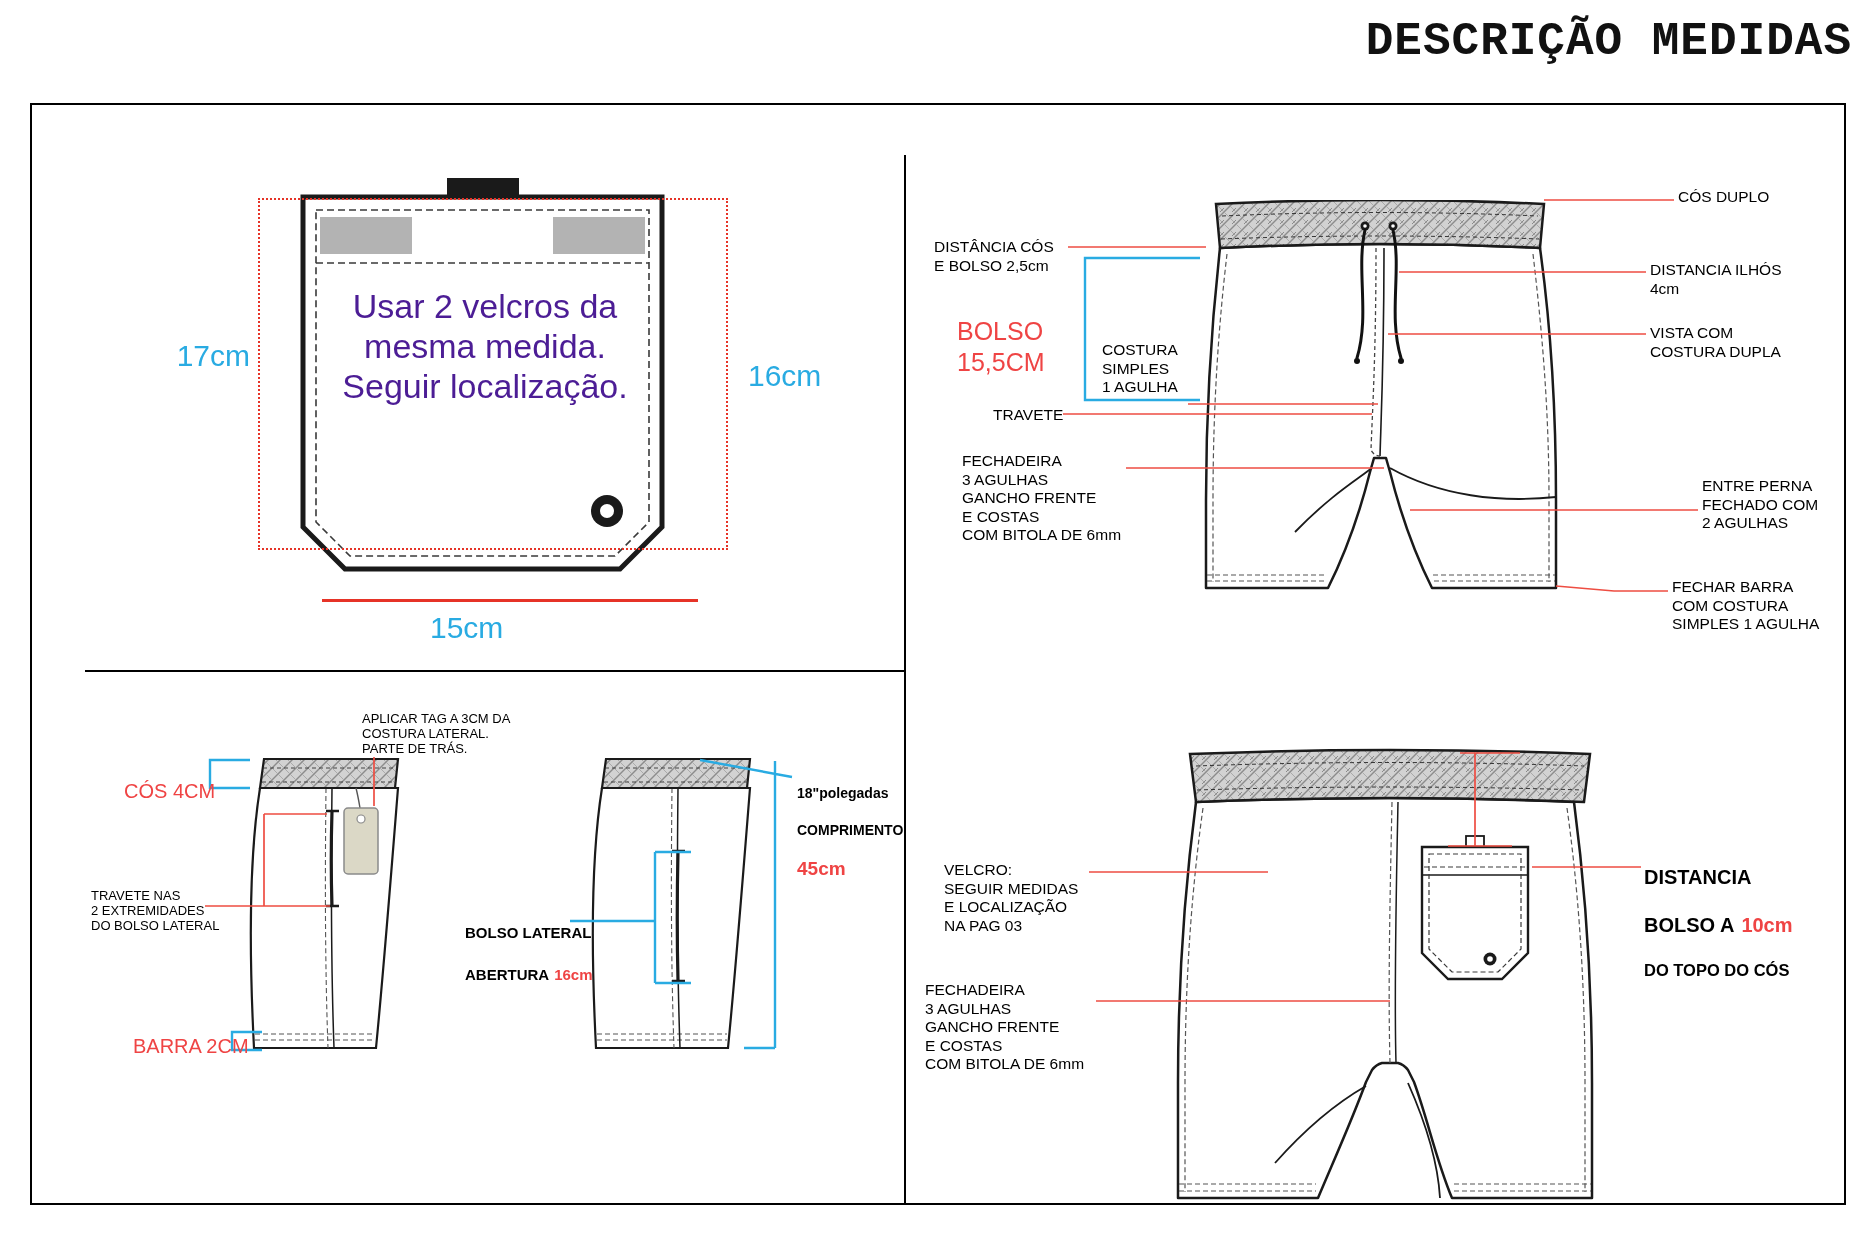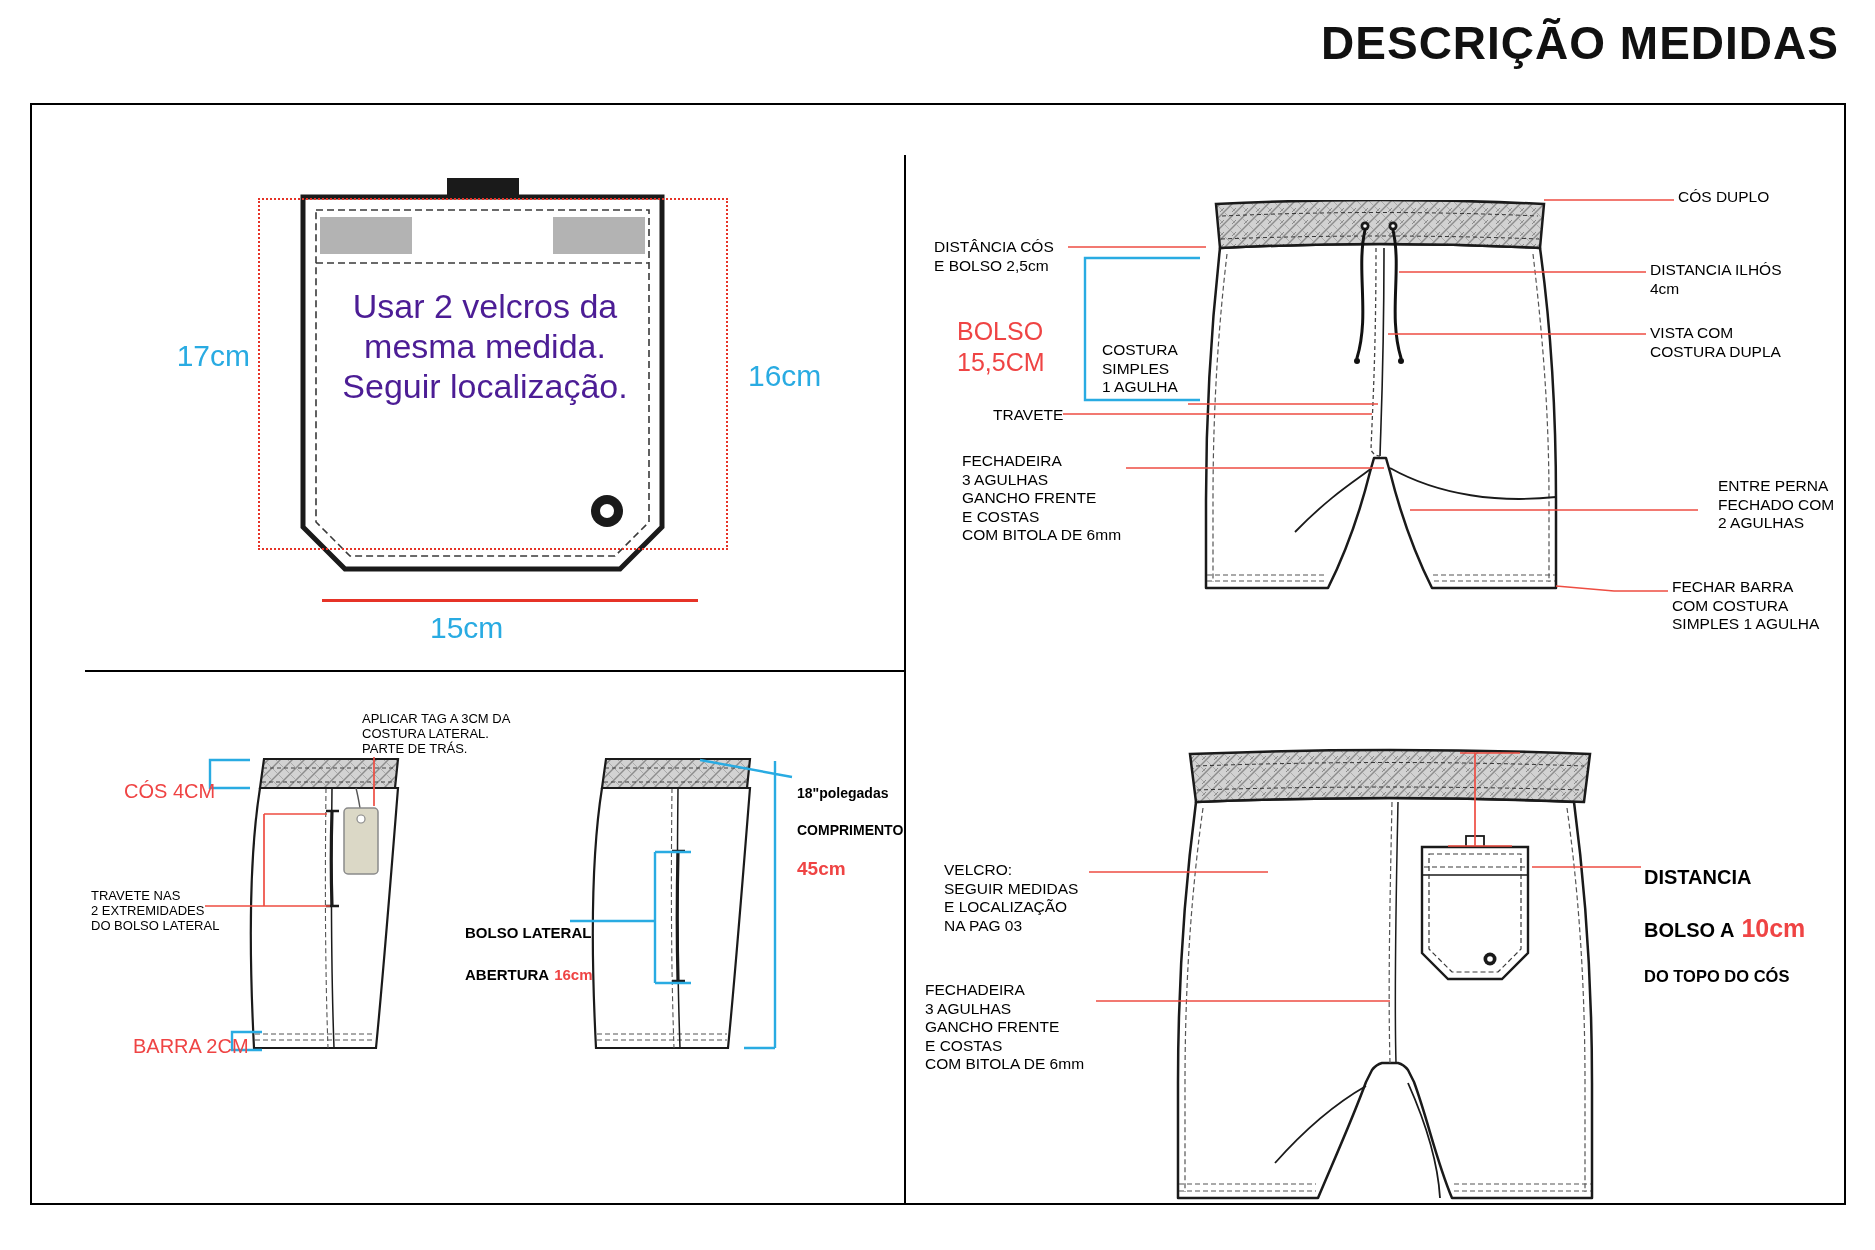--- a/index.html
+++ b/index.html
@@ -18,21 +18,21 @@
   .drawing { z-index:1; }
   #callouts { z-index:3; pointer-events:none; }
   .title { position:absolute; font-weight:bold; font-size:46px; letter-spacing:1px;
            color:#111; z-index:5; }
   .note { text-align:center; font-size:34px; color:#4c1d95; line-height:1.18; }
   .dim { font-size:30px; color:#29abe2; }
 </style>
 </head>
 <body>
 
-<div class="title" style="right:36px; top:16px;">DESCRIÇÃO MEDIDAS</div>
+<div class="title" style="right:23px; top:16px;font-family:Liberation Mono, monospace;">DESCRIÇÃO MEDIDAS</div>
 <div class="frame" style="left:30px; top:103px; width:1816px; height:1102px;"></div>
 <div class="divider" style="left:904px; top:155px; width:2px; height:1050px;"></div>
 <div class="divider" style="left:85px; top:670px; width:820px; height:2px;"></div>
 
 <svg class="abs drawing" style="left:295px; top:175px;" width="375" height="405" viewBox="0 0 375 405">
   <rect x="152" y="3" width="72" height="20" fill="#1a1a1a"></rect>
   <path d="M8,22 L367,22 L367,352 L325,394 L50,394 L8,352 Z" fill="#ffffff" stroke="#1a1a1a" stroke-width="5" stroke-linejoin="miter"></path>
   <path d="M21,35 L354,35 L354,347 L320,381 L55,381 L21,347 Z" fill="none" stroke="#3a3a3a" stroke-width="1.6" stroke-dasharray="7 4"></path>
   <path d="M21,88 L354,88" fill="none" stroke="#3a3a3a" stroke-width="1.4" stroke-dasharray="7 4"></path>
   <rect x="25" y="42" width="92" height="37" fill="#b3b3b3"></rect>
@@ -98,21 +98,21 @@
 <div class="lbl" style="left:962px; top:452px;">FECHADEIRA
 3 AGULHAS
 GANCHO FRENTE
 E COSTAS
 COM BITOLA DE 6mm</div>
 <div class="lbl" style="left:1678px; top:188px;">CÓS DUPLO</div>
 <div class="lbl" style="left:1650px; top:261px;">DISTANCIA ILHÓS
 4cm</div>
 <div class="lbl" style="left:1650px; top:324px;">VISTA COM
 COSTURA DUPLA</div>
-<div class="lbl" style="left:1702px; top:477px;margin-left:16px;">ENTRE PERNA
+<div class="lbl" style="left:1702px; top:477px;">ENTRE PERNA
 FECHADO COM
 2 AGULHAS</div>
 <div class="lbl" style="left:1672px; top:578px;">FECHAR BARRA
 COM COSTURA
 SIMPLES 1 AGULHA</div>
 
 <svg class="abs drawing" style="left:248px; top:756px;" width="165" height="300" viewBox="0 0 165 300">
   <defs>
     <pattern id="hatchS1" width="12" height="12" patternUnits="userSpaceOnUse">
       <rect width="12" height="12" fill="#d2d2d2"></rect>
@@ -213,21 +213,21 @@
 SEGUIR MEDIDAS
 E LOCALIZAÇÃO
 NA PAG 03</div>
 <div class="lbl" style="left:925px; top:981px;">FECHADEIRA
 3 AGULHAS
 GANCHO FRENTE
 E COSTAS
 COM BITOLA DE 6mm</div>
 <div class="lbl b" style="left:1644px; top:841px; font-size:20px; line-height:1.2;">
   <div>DISTANCIA</div>
-  <div><span>BOLSO A</span><span class="blue" style="font-size:25px; margin-left:7px;">10cm</span></div>
+  <div><span>BOLSO A</span><span class="blue" style="font-size:20px; margin-left:7px;">10cm</span></div>
   <div style="font-size:16.5px;">DO TOPO DO CÓS</div>
 </div>
 
 <svg id="callouts" class="abs" style="left:0; top:0;" width="1875" height="1250" viewBox="0 0 1875 1250">
 
   <g stroke="#ee4d42" stroke-width="1.7" fill="none">
     <path d="M1068,247 L1206,247"></path>
     <path d="M1188,404 L1378,404"></path>
     <path d="M1063,414 L1372,414"></path>
     <path d="M1126,468 L1384,468"></path>

